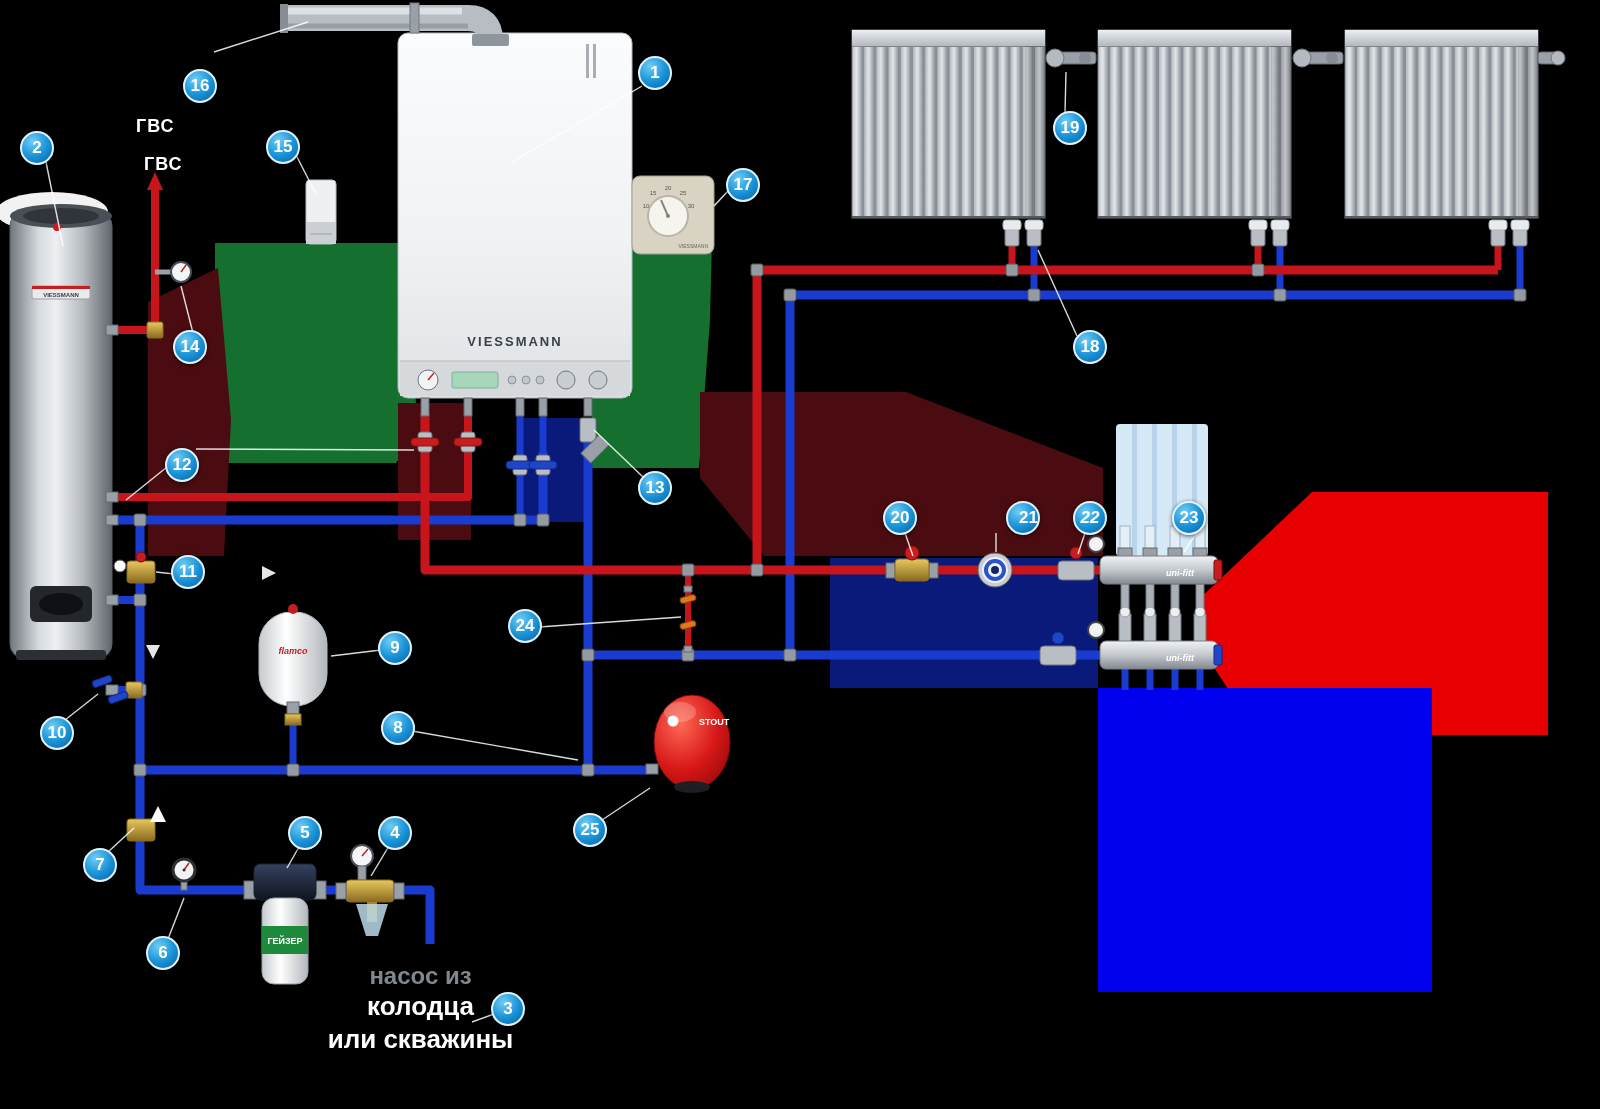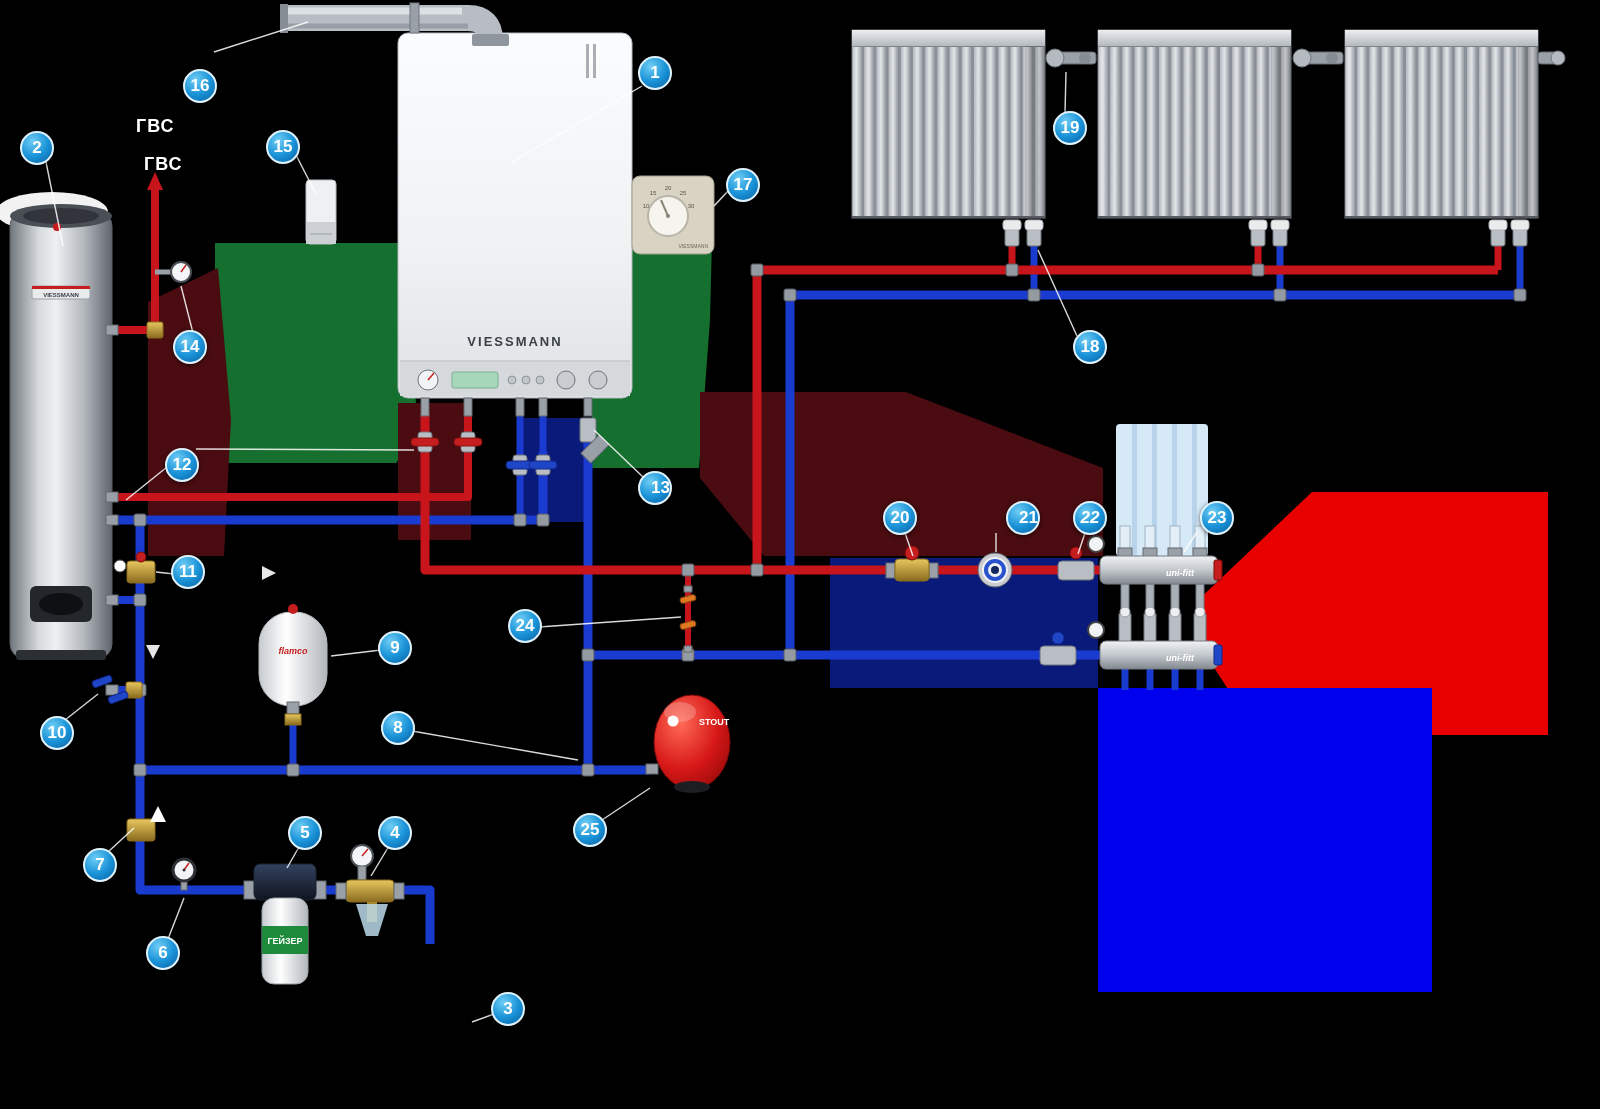--- a/index.html
+++ b/index.html
@@ -441,42 +441,47 @@
     <line class="leader" x1="996" y1="533" x2="996" y2="552"></line>
     <line class="leader" x1="1085" y1="533" x2="1078" y2="554"></line>
     <line class="leader" x1="1197" y1="532" x2="1184" y2="552"></line>
     <line class="leader" x1="539" y1="627" x2="681" y2="617"></line>
     <line class="leader" x1="602" y1="820" x2="650" y2="788"></line>
   </g>
 </svg>
 
 <div class="lbl lbl-gvs" style="left:136px;top:116px">ГВС</div>
 <div class="lbl lbl-gvs" style="left:144px;top:154px">ГВС</div>
+<div id="well-label">
+  <div class="l1">насос из</div>
+  <div class="l2">колодца</div>
+  <div class="l3">или скважины</div>
+</div>
 
 <div id="badge-layer">
       <div class="badge" style="left: 638px; top: 56px;">1</div>
       <div class="badge" style="left: 20px; top: 131px;">2</div>
       <div class="badge" style="left: 491px; top: 992px;">3</div>
       <div class="badge" style="left: 378px; top: 816px;">4</div>
       <div class="badge" style="left: 288px; top: 816px;">5</div>
       <div class="badge" style="left: 146px; top: 936px;">6</div>
       <div class="badge" style="left: 83px; top: 848px;">7</div>
       <div class="badge" style="left: 381px; top: 711px;">8</div>
       <div class="badge" style="left: 378px; top: 631px;">9</div>
       <div class="badge" style="left: 40px; top: 716px;">10</div>
       <div class="badge" style="left: 171px; top: 555px;">11</div>
       <div class="badge" style="left: 165px; top: 436px; margin-top: 12px;">12</div>
-      <div class="badge" style="left: 638px; top: 471px; text-align: right;">13</div>
+      <div class="badge" style="left: 638px; top: 471px;">13</div>
       <div class="badge" style="left: 173px; top: 330px;">14</div>
       <div class="badge" style="left: 266px; top: 130px;">15</div>
       <div class="badge" style="left: 183px; top: 38px; margin-top: 31px;">16</div>
       <div class="badge" style="left: 726px; top: 168px;">17</div>
       <div class="badge" style="left: 1073px; top: 330px;">18</div>
       <div class="badge" style="left: 1053px; top: 111px;">19</div>
       <div class="badge" style="left: 883px; top: 501px;">20</div>
       <div class="badge" style="left: 1006px; top: 501px; text-align: right;">21</div>
       <div class="badge" style="left: 1073px; top: 501px; font-style: italic;">22</div>
-      <div class="badge" style="left: 1200px; top: 501px;">23</div>
+      <div class="badge" style="left: 1172px; top: 501px;">23</div>
       <div class="badge" style="left: 508px; top: 609px;">24</div>
       <div class="badge" style="left: 573px; top: 813px;">25</div>
     </div>
 
 </div>
 
 </body></html>

